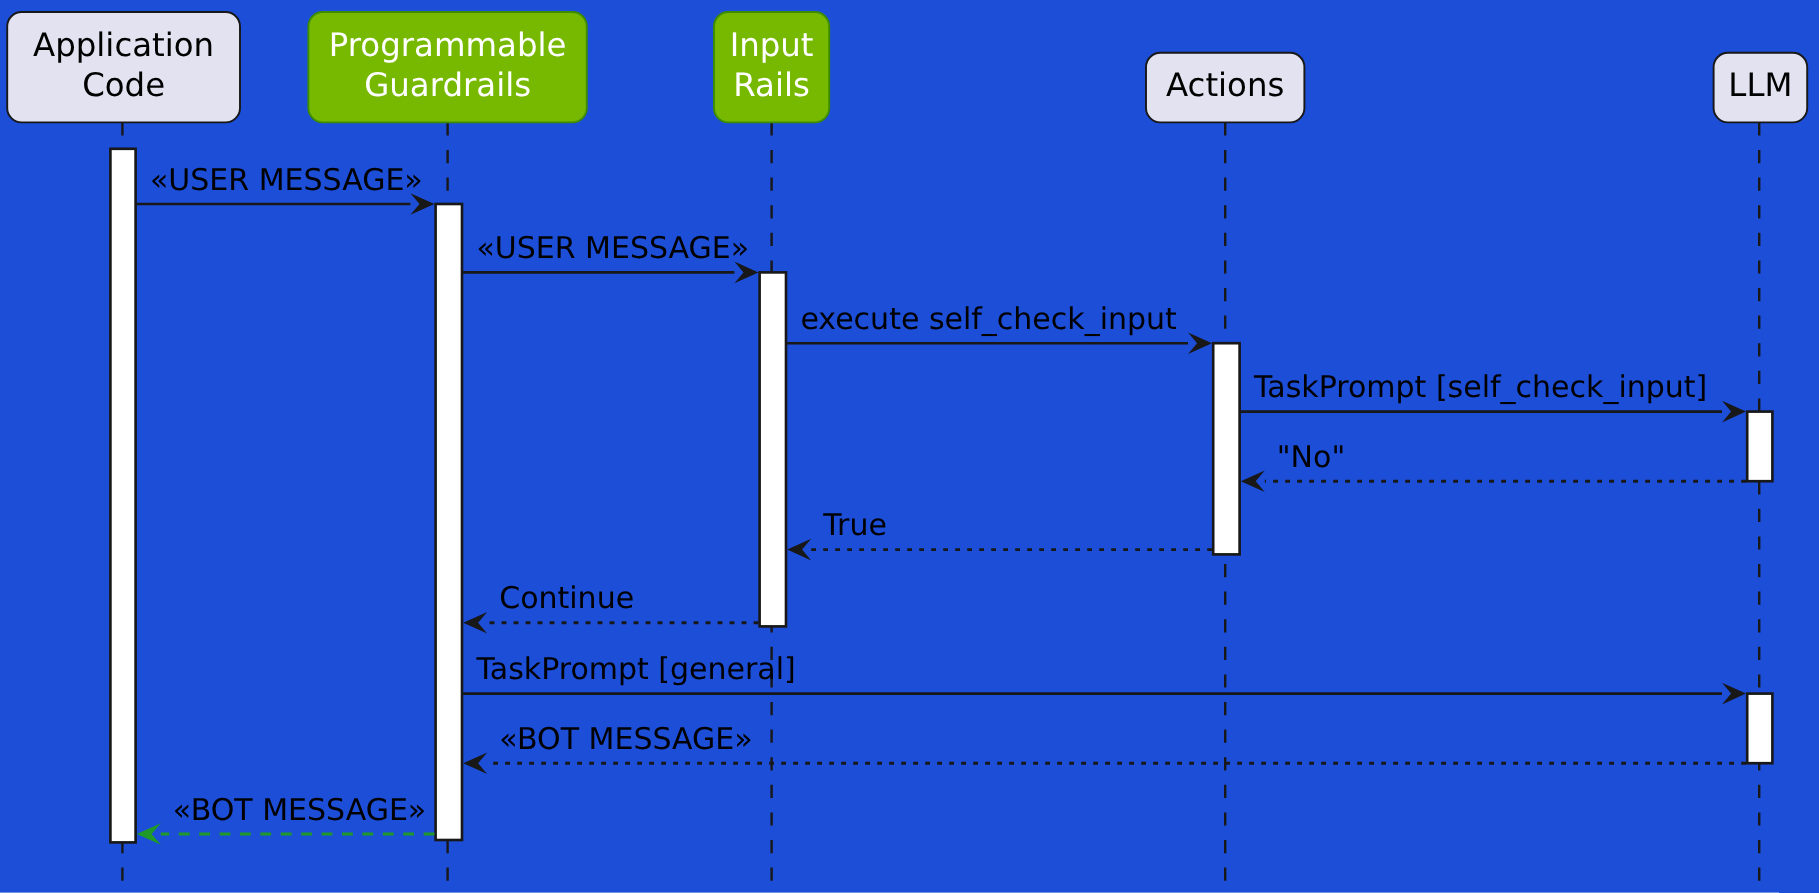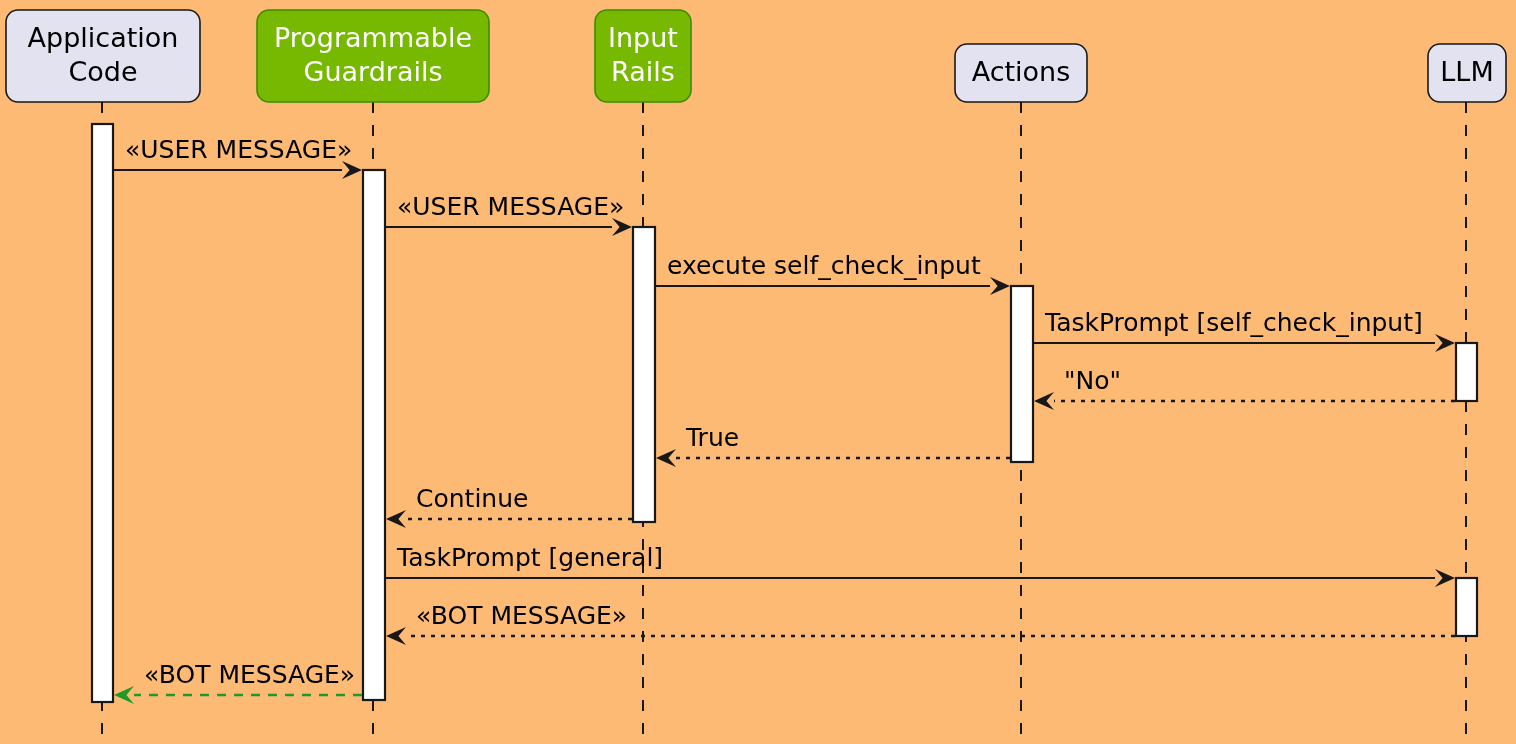--- a/index.html
+++ b/index.html
@@ -8,21 +8,21 @@
     background: #ffffff;
   }
   body {
     font-family: "DejaVu Sans", "Liberation Sans", sans-serif;
   }
   #diagram-root {
     position: relative;
     width: 1516px;
     height: 744px;
     overflow: hidden;
-    background: #fdba74;
+    background: #1d4ed8;
   }
   svg#seq-svg {
     display: block;
     width: 1516px;
     height: 744px;
   }
   .participant-box-rect {
     stroke-width: 1.6px;
   }
   .participant-label {

